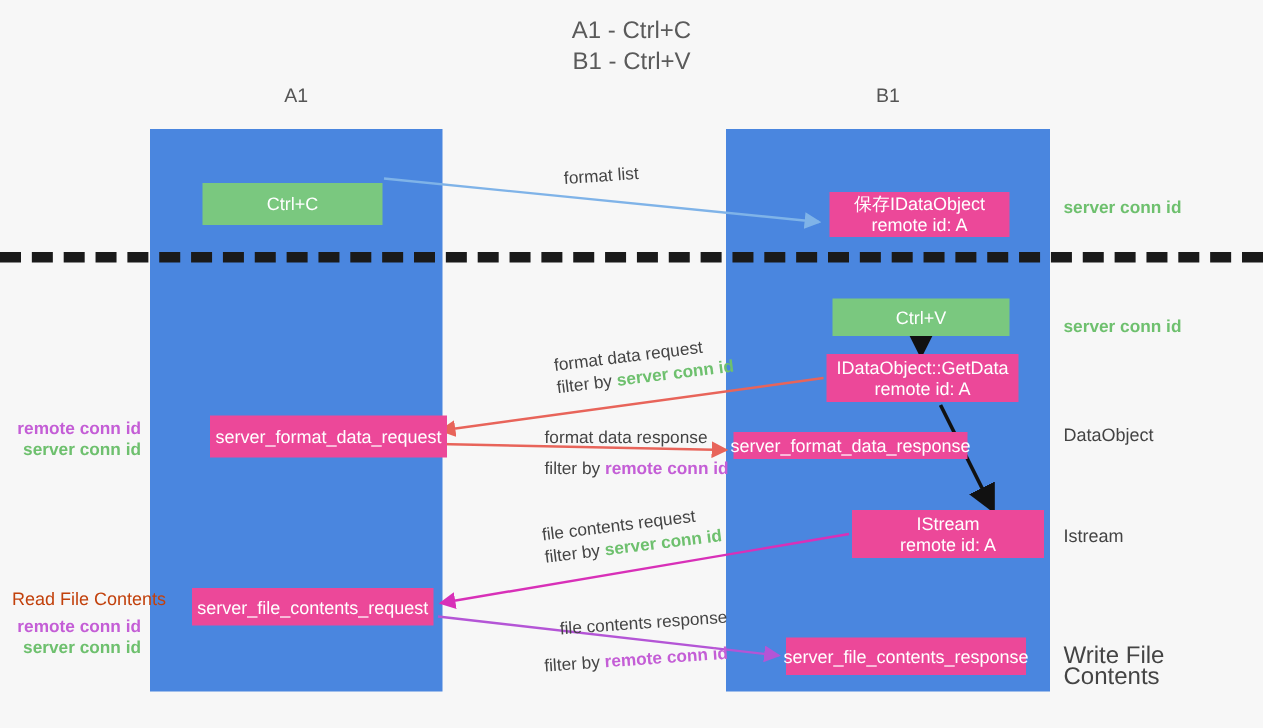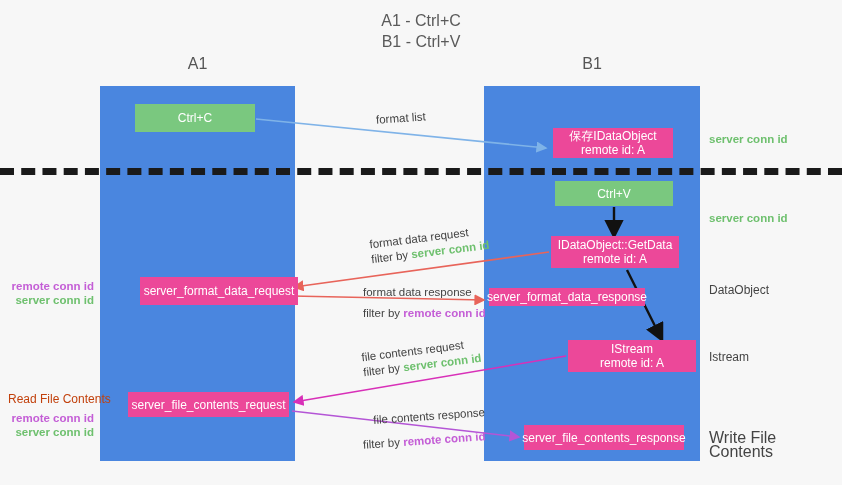--- a/index.html
+++ b/index.html
@@ -8,30 +8,30 @@
     background:#f7f7f7;
     font-family:"Liberation Sans","DejaVu Sans",sans-serif;
     position:relative;overflow:hidden;
     color:#444;
   }
   #stage{position:absolute;inset:0;}
   .lane{position:absolute;background:#4a86df;}
   #lane-a{left:100px;top:86px;width:195px;height:375px;}
   #lane-b{left:484px;top:86px;width:216px;height:375px;}
 
-  .lane-head{position:absolute;text-align:center;font-size:16px;color:#555;line-height:15px;}
+  .lane-head{position:absolute;text-align:center;font-size:13px;color:#555;line-height:15px;}
   #head-a{left:100px;top:56px;width:195px;}
   #head-b{left:484px;top:56px;width:216px;}
 
   .title{position:absolute;left:0;top:10px;width:842px;text-align:center;
          font-size:16px;color:#5a5a5a;line-height:21px;}
 
   .box{position:absolute;display:flex;align-items:center;justify-content:center;
        text-align:center;color:#fff;box-sizing:border-box;line-height:14px;}
-  .green{background:#7ac87f;font-size:12px;}
+  .green{background:#7ac87f;font-size:12px;margin-top:18px;}
   .orange{background:#ec4899;font-size:12px;}
 
   #box-ctrlc{left:135px;top:104px;width:120px;height:28px;}
   #box-ctrlv{left:555px;top:181px;width:118px;height:25px;}
   #box-save{left:553px;top:128px;width:120px;height:30px;flex-direction:column;}
   #box-getdata{left:551px;top:236px;width:128px;height:32px;flex-direction:column;}
   #box-istream{left:568px;top:340px;width:128px;height:32px;flex-direction:column;}
   #box-fdreq{left:140px;top:277px;width:158px;height:28px;}
   #box-fdresp{left:489px;top:288px;width:156px;height:18px;}
   #box-fcreq{left:128px;top:392px;width:161px;height:25px;}

